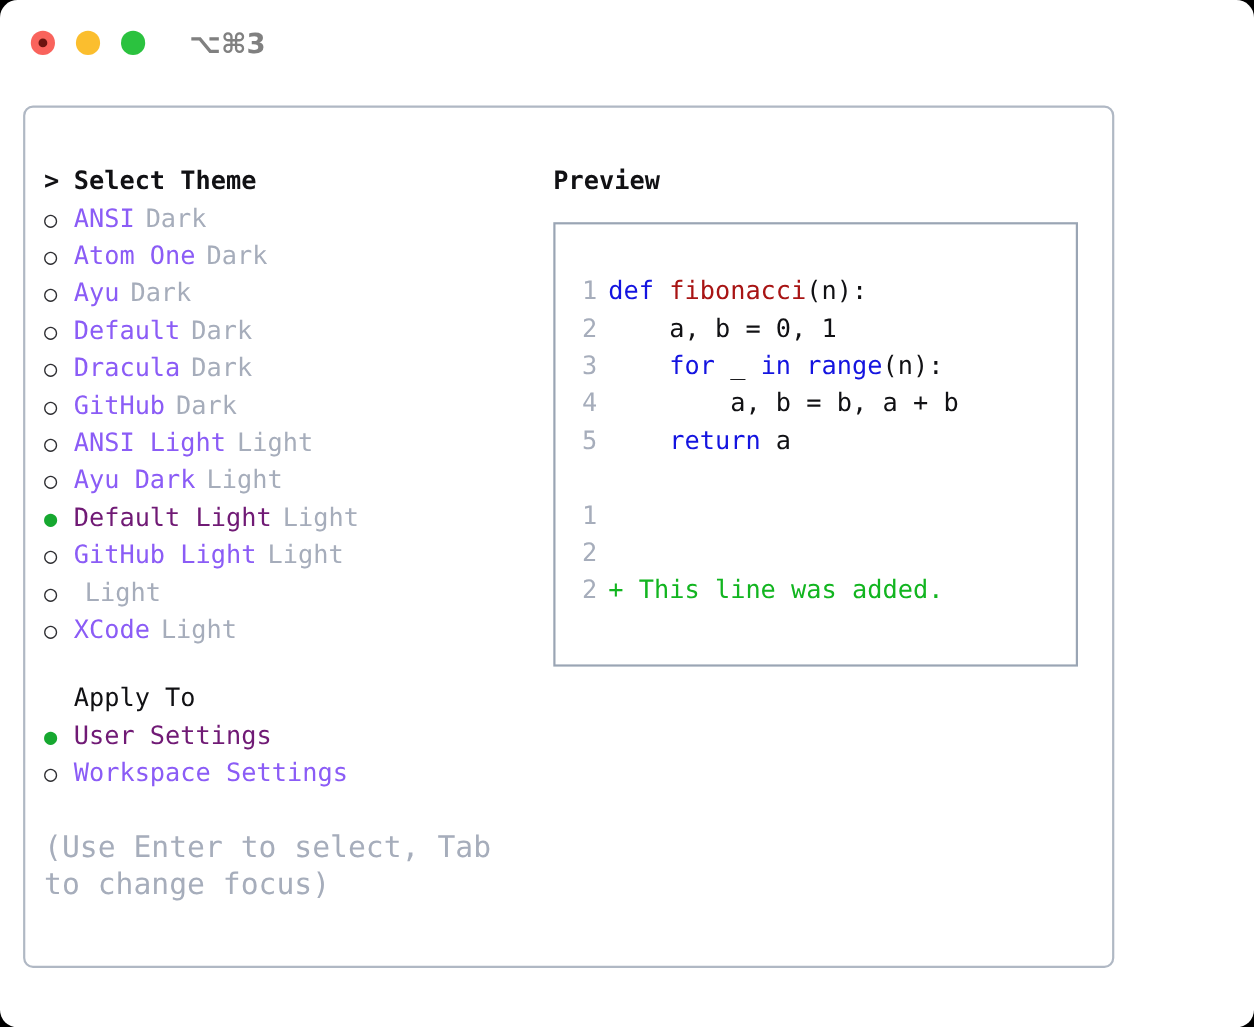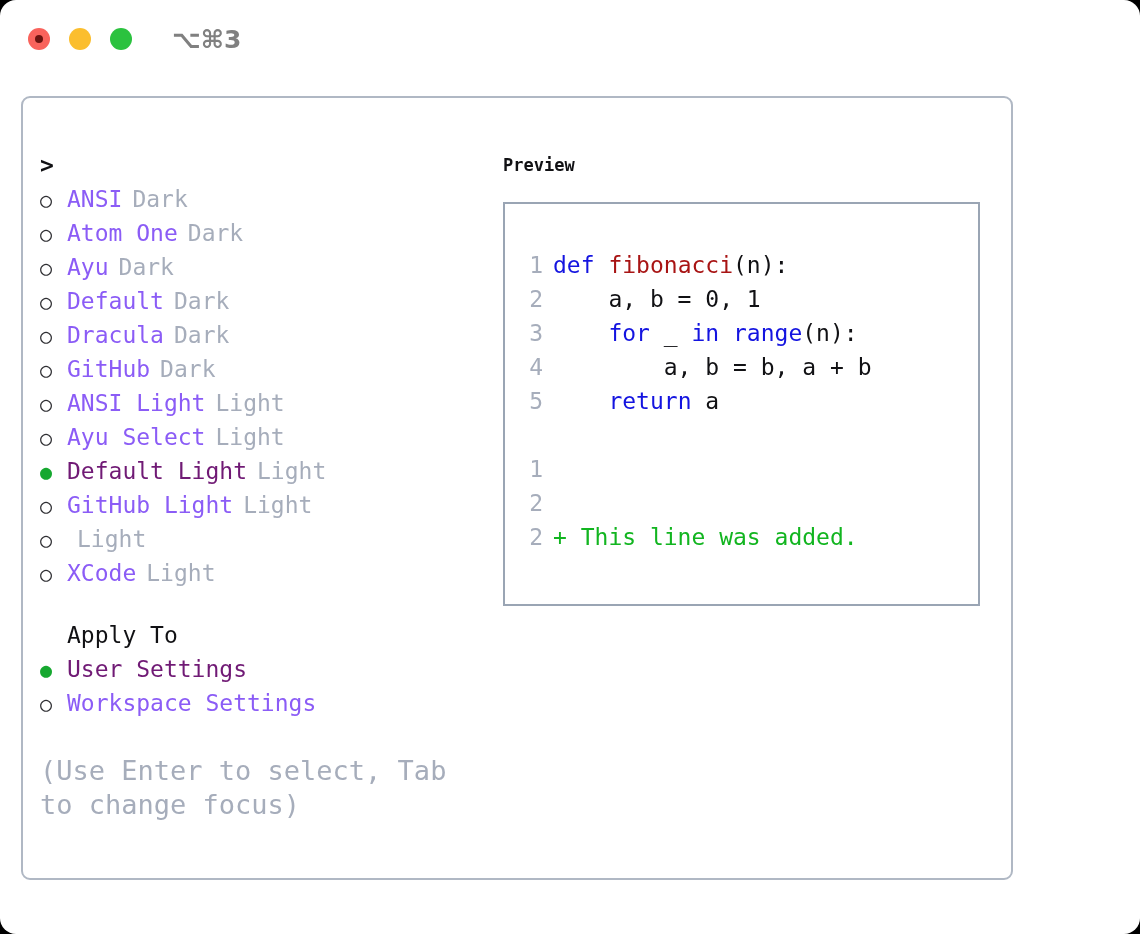--- a/index.html
+++ b/index.html
@@ -132,21 +132,21 @@
   }
 
   
   #right-col {
     position: absolute;
     left: 480px;
     top: 50px;
     width: 500px;
   }
   #preview-title {
-    font-size: 17px;
+    font-size: 23px;
     font-weight: bold;
     color: #111114;
     line-height: 34px;
     margin-bottom: 20px;
     white-space: pre;
   }
   #preview-box {
     width: 477px;
     height: 404px;
     border: 2px solid #9aa5b4;
@@ -190,31 +190,32 @@
     </div>
     <div id="shortcut">⌥⌘3</div>
   </div>
 
   <div id="panel">
 
     <div id="left-col">
 
       <div class="row">
         <span class="marker marker-head">&gt;</span>
+        <span class="label-head">Select Theme</span>
       </div>
 
       <div id="theme-list">
           <div class="row"><span class="marker ">○</span><span class="label">ANSI</span><span class="tag">Dark</span></div>
           <div class="row"><span class="marker ">○</span><span class="label">Atom One</span><span class="tag">Dark</span></div>
           <div class="row"><span class="marker ">○</span><span class="label">Ayu</span><span class="tag">Dark</span></div>
           <div class="row"><span class="marker ">○</span><span class="label">Default</span><span class="tag">Dark</span></div>
           <div class="row"><span class="marker ">○</span><span class="label">Dracula</span><span class="tag">Dark</span></div>
           <div class="row"><span class="marker ">○</span><span class="label">GitHub</span><span class="tag">Dark</span></div>
           <div class="row"><span class="marker ">○</span><span class="label">ANSI Light</span><span class="tag">Light</span></div>
-          <div class="row"><span class="marker ">○</span><span class="label">Ayu Select</span><span class="tag">Light</span></div>
+          <div class="row"><span class="marker ">○</span><span class="label">Ayu Dark</span><span class="tag">Light</span></div>
           <div class="row"><span class="marker marker-sel">●</span><span class="label-sel">Default Light</span><span class="tag">Light</span></div>
           <div class="row"><span class="marker ">○</span><span class="label">GitHub Light</span><span class="tag">Light</span></div>
           <div class="row"><span class="marker ">○</span><span class="tag">Light</span></div>
           <div class="row"><span class="marker ">○</span><span class="label">XCode</span><span class="tag">Light</span></div>
         </div>
 
       <div class="spacer-sm"></div>
 
       <div class="section-head">
         <span class="marker">&nbsp;</span>

